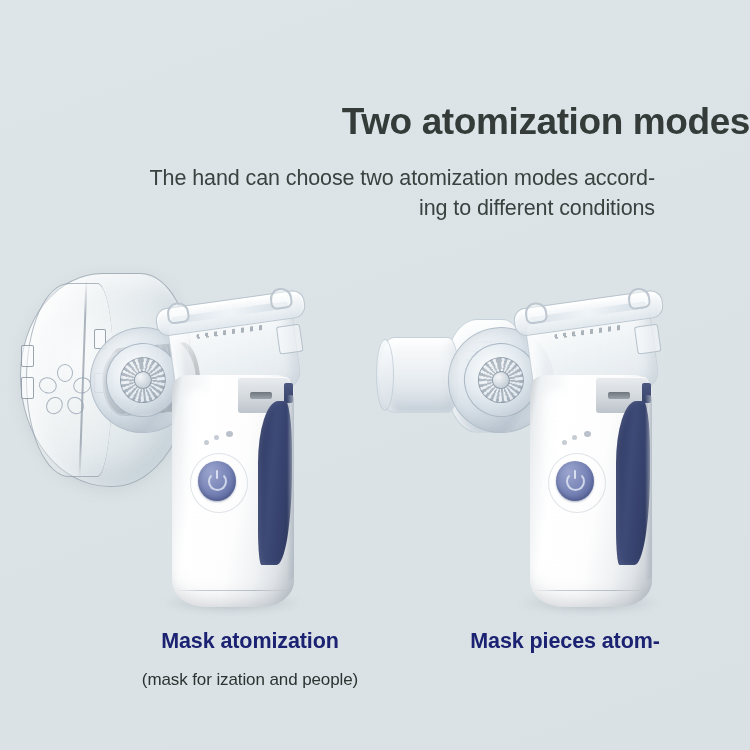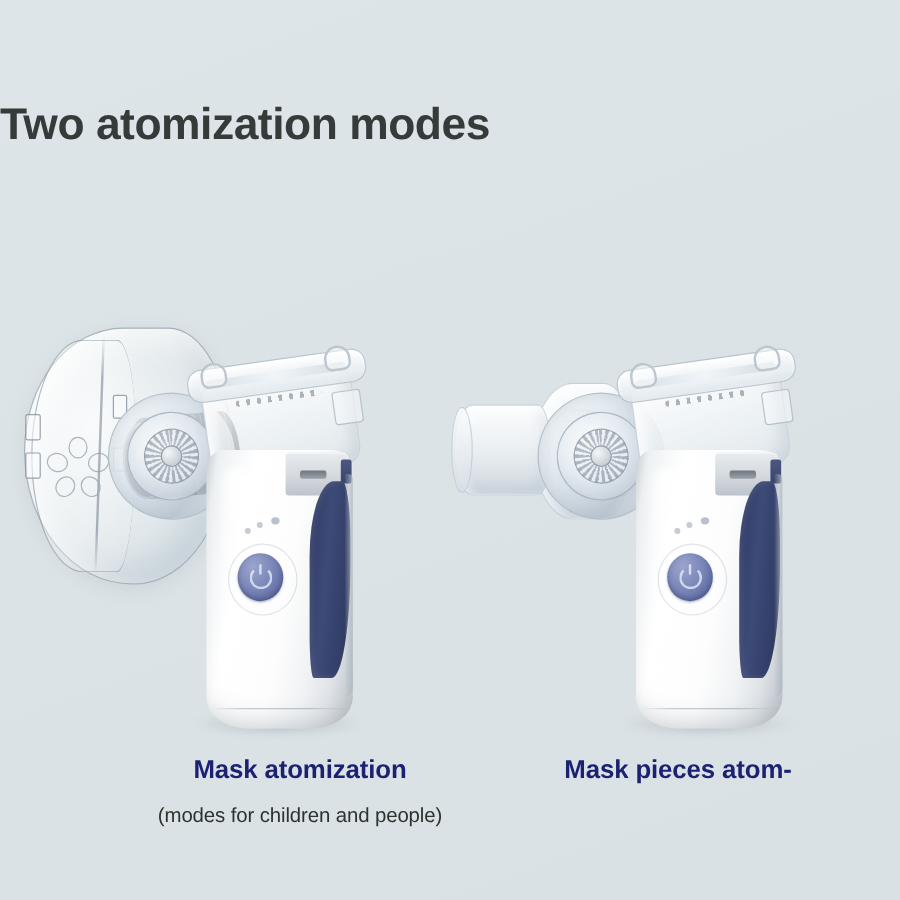--- a/index.html
+++ b/index.html
@@ -17,25 +17,25 @@
     position: relative;
     width: 750px;
     height: 750px;
     background: linear-gradient(160deg, #dde5e8 0%, #dce3e6 45%, #d9e1e5 100%);
     overflow: hidden;
   }
 
   
   .header {
     position: absolute;
-    top: 0;
+    top: 18px;
     left: 0;
     width: 750px;
     padding-top: 84px;
-    text-align: left;
+    text-align: right;
   }
   .title {
     font-size: 37px;
     font-weight: bold;
     color: #343b39;
     letter-spacing: -0.4px;
     line-height: 1.1;
     margin: 0;
   }
   .subtitle {
@@ -574,20 +574,24 @@
     letter-spacing: -0.1px;
   }
 </style>
 </head>
 <body>
 
 <div class="page">
 
   <div class="header">
     <h1 class="title">Two atomization modes</h1>
+    <div class="subtitle">
+      <div>The hand can choose two atomization modes accord-</div>
+      <div>ing to different conditions</div>
+    </div>
   </div>
 
   <div class="stage">
 
     <div class="device left">
       <div class="floor-shadow"></div>
 
       <div class="mask">
         <div class="mask-cone"></div>
         <div class="mask-rim"></div>
@@ -689,21 +693,21 @@
           <div class="power-glyph"></div>
         </div>
       </div>
     </div>
 
   </div>
 
   <div class="captions">
     <div class="caption left">
       <div class="caption-title">Mask atomization</div>
-      <div class="caption-sub">(modes for children and people)</div>
+      <div class="caption-sub">(mask for ization and people)</div>
     </div>
     <div class="caption right">
       <div class="caption-title">
         <div>Mask pieces atom-</div>
       </div>
     </div>
   </div>
 
 </div>
 

